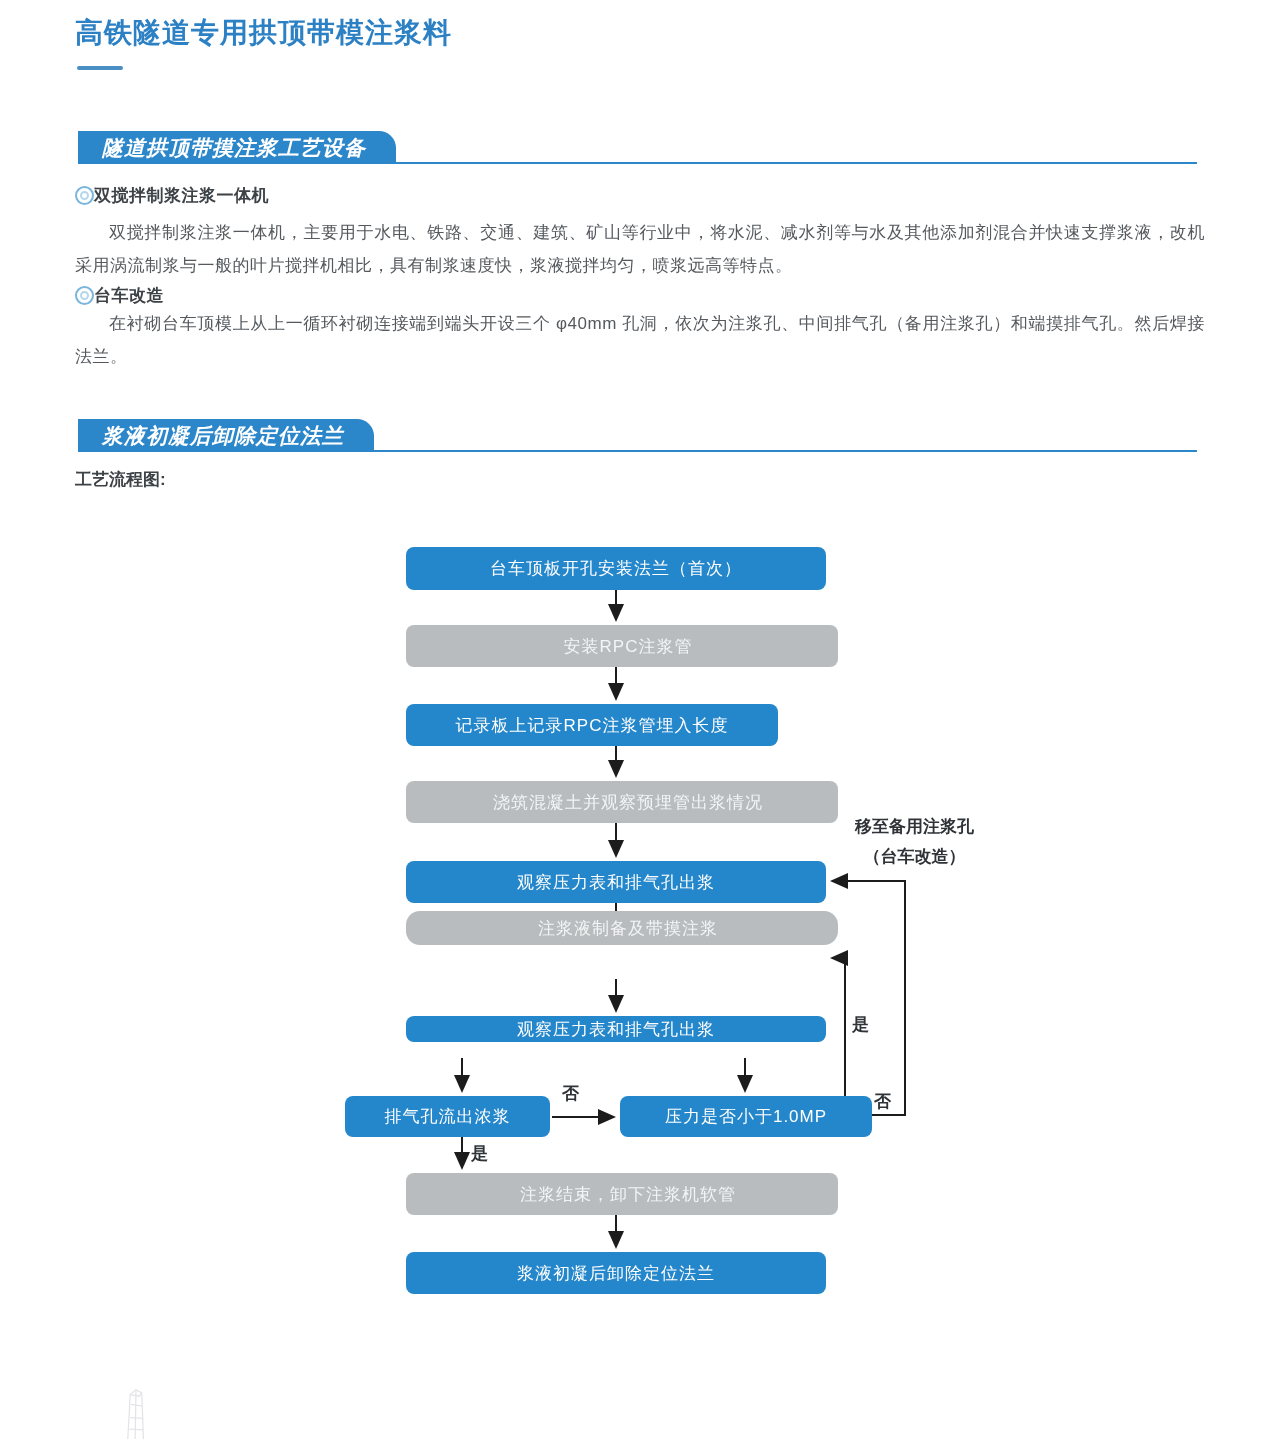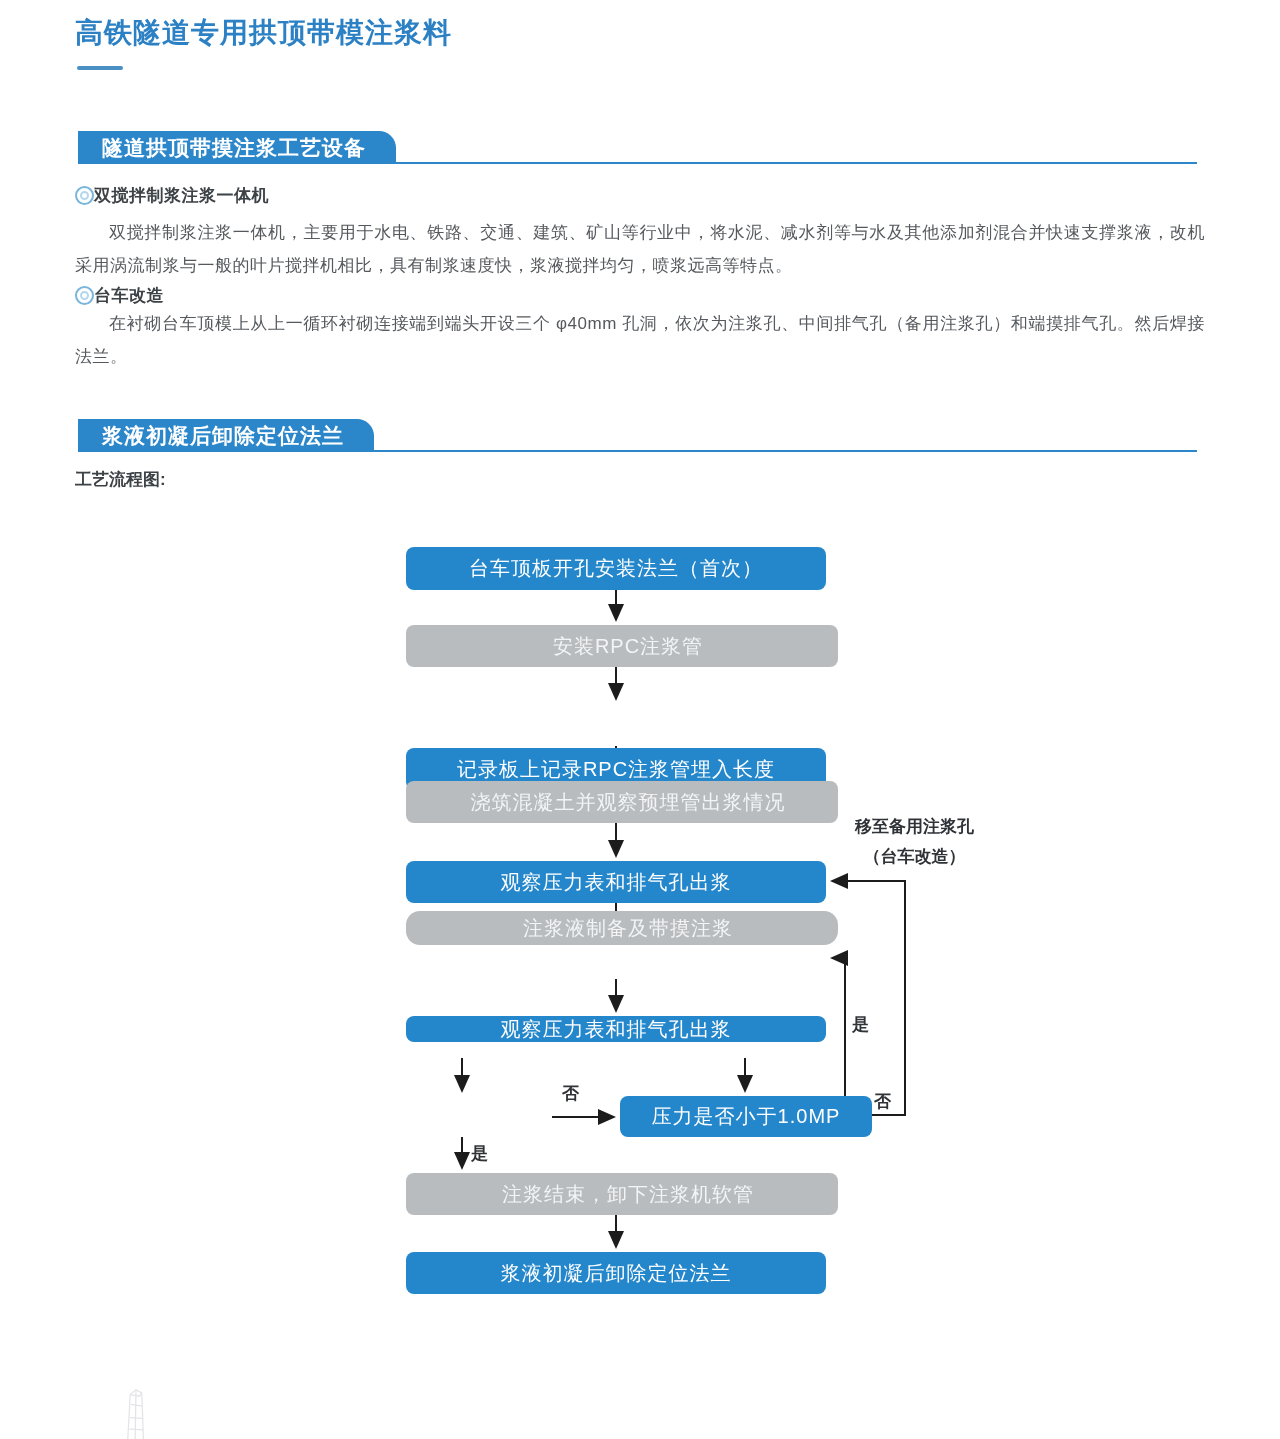--- a/index.html
+++ b/index.html
@@ -7,40 +7,40 @@
   .page{position:relative;width:1280px;height:1439px;background:#ffffff;overflow:hidden;}
 
   
   .doc-title{position:absolute;left:75px;top:14px;font-size:28px;font-weight:bold;color:#2c80c4;letter-spacing:1px;}
   .title-underline{position:absolute;left:77px;top:66px;width:46px;height:4px;background:#4a8fc4;border-radius:2px;}
 
   
   .banner-row{position:absolute;left:78px;height:33px;}
   .banner{position:absolute;left:0;top:0;height:33px;background:#2b86ca;color:#ffffff;
           font-size:21px;font-weight:bold;display:flex;align-items:center;
-          padding:0 30px 0 24px;border-radius:0 17px 0 0;letter-spacing:1px;white-space:nowrap;}
+          padding:0 30px 0 24px;border-radius:0 17px 0 0;letter-spacing:1px;white-space:nowrap;font-style:italic;}
   .banner-line{position:absolute;left:0;top:31px;width:1119px;height:2px;background:#2b86ca;}
 
   
   .bullet-row{position:absolute;left:75px;display:flex;align-items:center;}
   .ring-icon{width:15px;height:15px;border:2px solid #7ab5dc;border-radius:50%;
              display:flex;align-items:center;justify-content:center;flex:none;}
   .ring-icon span{width:5px;height:5px;border:2px solid #b4d7ee;border-radius:50%;}
   .bullet-heading{font-size:17px;font-weight:bold;color:#3d4247;letter-spacing:0.5px;}
 
   .para{position:absolute;left:75px;width:1130px;font-size:17px;line-height:33px;
         color:#55595d;text-align:justify;text-indent:2em;letter-spacing:0.5px;}
 
   .figure-label{position:absolute;left:75px;top:468px;font-size:17px;font-weight:bold;color:#3d4247;}
 
   
   .flow{position:absolute;left:0;top:500px;width:1280px;height:939px;}
   .flow svg{position:absolute;left:0;top:0;pointer-events:none;}
   .fbox{position:absolute;border-radius:8px;display:flex;align-items:center;justify-content:center;
-        font-size:20px;letter-spacing:1px;white-space:nowrap;}
+        font-size:17px;letter-spacing:1px;white-space:nowrap;}
   .fbox.blue{background:#2587cb;color:#ffffff;}
   .fbox.gray{background:#b8bcbf;color:#f3f4f5;padding-left:12px;}
   .flow-label{position:absolute;font-size:17px;font-weight:bold;color:#2f3337;}
   .flow-note{position:absolute;left:832px;top:312px;width:165px;text-align:center;
              font-size:17px;font-weight:bold;color:#2f3337;line-height:30px;}
 
   .sketch{position:absolute;left:112px;top:1388px;}
 </style>
 </head>
 <body>
@@ -98,25 +98,26 @@
         <path d="M552 617 L614 617" marker-end="url(#ah)"></path>
         <path d="M462 637 L462 668" marker-end="url(#ah)"></path>
         <path d="M616 715 L616 747" marker-end="url(#ah)"></path>
         <path d="M845 596 L845 458 L832 458" marker-end="url(#ah)"></path>
         <path d="M872 615 L905 615 L905 381 L832 381" marker-end="url(#ah)"></path>
       </g>
     </svg>
 
     <div class="fbox blue" style="left:406px;top:47px;width:420px;height:43px;">台车顶板开孔安装法兰（首次）</div>
     <div class="fbox gray" style="left:406px;top:125px;width:420px;height:42px;">安装RPC注浆管</div>
-    <div class="fbox blue" style="left:406px;top:204px;width:420px;height:42px;margin-top:44px;">记录板上记录RPC注浆管埋入长度</div>
+    <div class="fbox blue" style="left:406px;top:204px;width:372px;height:42px;">记录板上记录RPC注浆管埋入长度</div>
     <div class="fbox gray" style="left:406px;top:281px;width:420px;height:42px;">浇筑混凝土并观察预埋管出浆情况</div>
     <div class="fbox blue" style="left:406px;top:361px;width:420px;height:42px;">观察压力表和排气孔出浆</div>
     <div class="fbox gray" style="left:406px;top:411px;width:420px;height:34px;border-radius:14px;">注浆液制备及带摸注浆</div>
     <div class="fbox blue" style="left:406px;top:516px;width:420px;height:26px;">观察压力表和排气孔出浆</div>
+    <div class="fbox blue" style="left:345px;top:596px;width:205px;height:41px;">排气孔流出浓浆</div>
     <div class="fbox blue" style="left:620px;top:596px;width:252px;height:41px;">压力是否小于1.0MP</div>
     <div class="fbox gray" style="left:406px;top:673px;width:420px;height:42px;">注浆结束，卸下注浆机软管</div>
     <div class="fbox blue" style="left:406px;top:752px;width:420px;height:42px;">浆液初凝后卸除定位法兰</div>
 
     <div class="flow-label" style="left:562px;top:582px;">否</div>
     <div class="flow-label" style="left:471px;top:642px;">是</div>
     <div class="flow-label" style="left:852px;top:513px;">是</div>
     <div class="flow-label" style="left:874px;top:590px;">否</div>
 
     <div class="flow-note">

